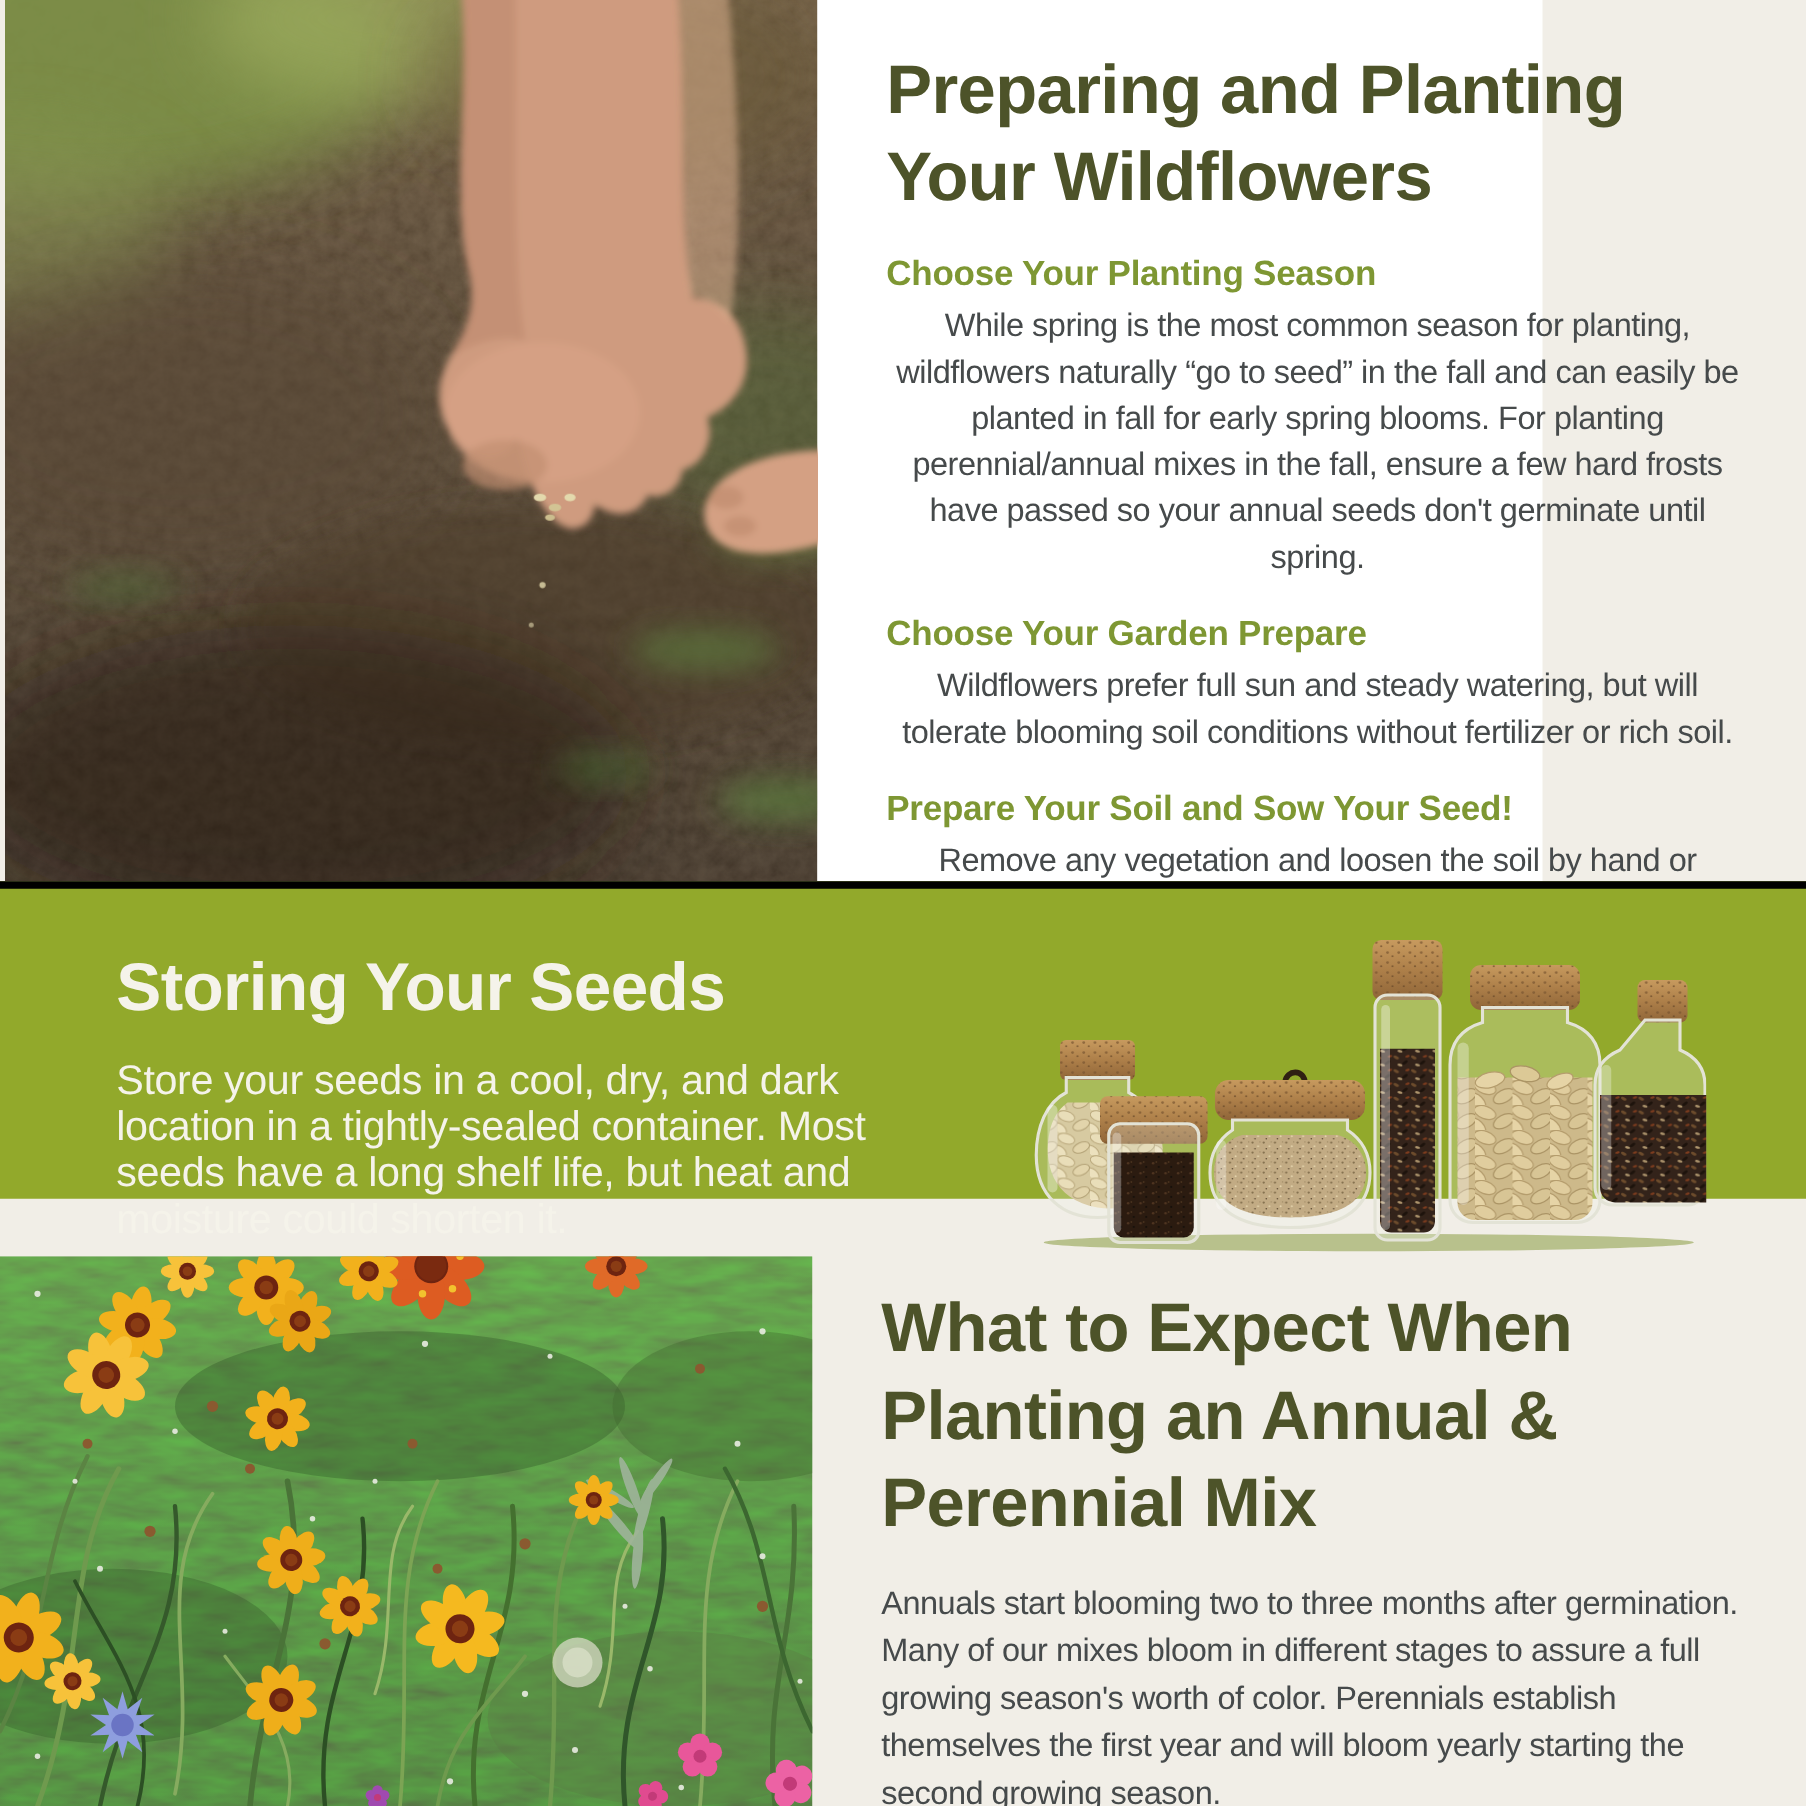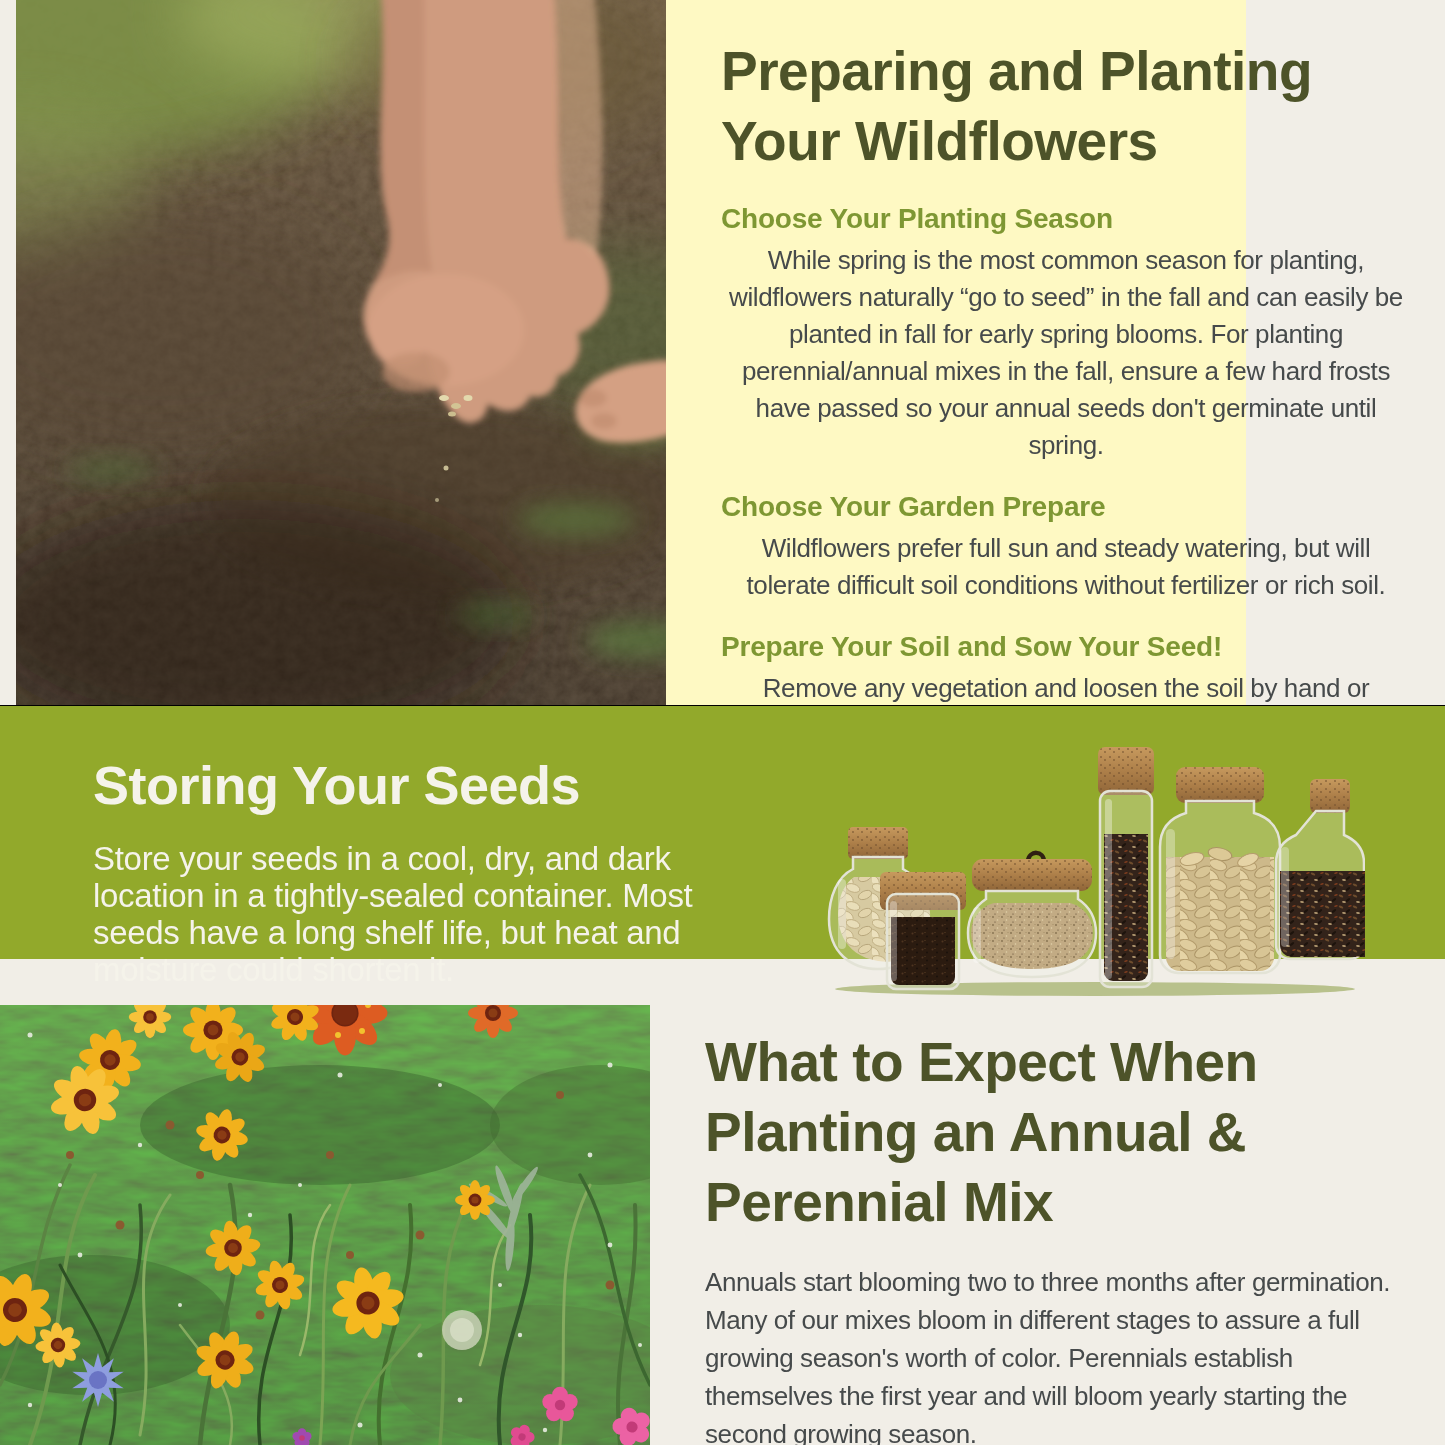--- a/index.html
+++ b/index.html
@@ -6,22 +6,22 @@
   body{
     width:1445px;height:1445px;
     background:#f1eee7;
     font-family:"Liberation Sans", sans-serif;
     overflow:hidden;
     -webkit-font-smoothing:antialiased;
   }
   .page{position:relative;width:1445px;height:1445px;overflow:hidden;}
 
   
-  .row-top{position:absolute;left:16px;top:0;width:1230px;height:705px;background:#fef9c3;}
-  .band{position:absolute;left:0;top:705px;width:1445px;height:254px;background:#92a92b;border-top:1px solid #000000;box-sizing:border-box;}
+  .row-top{position:absolute;left:4px;top:0;width:1230px;height:705px;background:#ffffff;}
+  .band{position:absolute;left:0;top:705px;width:1445px;height:254px;background:#92a92b;border-top:6px solid #000000;box-sizing:border-box;}
   .row-bottom{position:absolute;left:0;top:1005px;width:1445px;height:368px;background:#f1eee7;}
 
   
   .photo{position:absolute;left:0;top:0;overflow:hidden;}
   .photo svg{display:block;width:100%;height:100%;}
   .soil-photo{width:650px;height:705px;}
   .flowers-photo{width:650px;height:440px;}
   .jars-art{position:absolute;left:820px;top:33px;width:545px;height:258px;}
   .jars-art svg{display:block;width:100%;height:100%;}
 
@@ -147,21 +147,21 @@
     <div class="col-right">
       <h1>Preparing and Planting Your Wildflowers</h1>
 
       <div class="subsection">
         <h3>Choose Your Planting Season</h3>
         <p>While spring is the most common season for planting, wildflowers naturally “go to seed” in the fall and can easily be planted in fall for early spring blooms. For planting perennial/annual mixes in the fall, ensure a few hard frosts have passed so your annual seeds don't germinate until spring.</p>
       </div>
 
       <div class="subsection">
         <h3>Choose Your Garden Prepare</h3>
-        <p>Wildflowers prefer full sun and steady watering, but will tolerate difficult soil conditions without fertilizer or rich soil.</p>
+        <p>Wildflowers prefer full sun and steady watering, but will tolerate blooming soil conditions without fertilizer or rich soil.</p>
       </div>
 
       <div class="subsection">
         <h3>Prepare Your Soil and Sow Your Seed!</h3>
         <p>Remove any vegetation and loosen the soil by hand or rototiller. Sow your seeds, and lightly compress the soil for protection from birds and wind. Water as needed.</p>
       </div>
     </div>
   </section>
 
   <section class="band">

